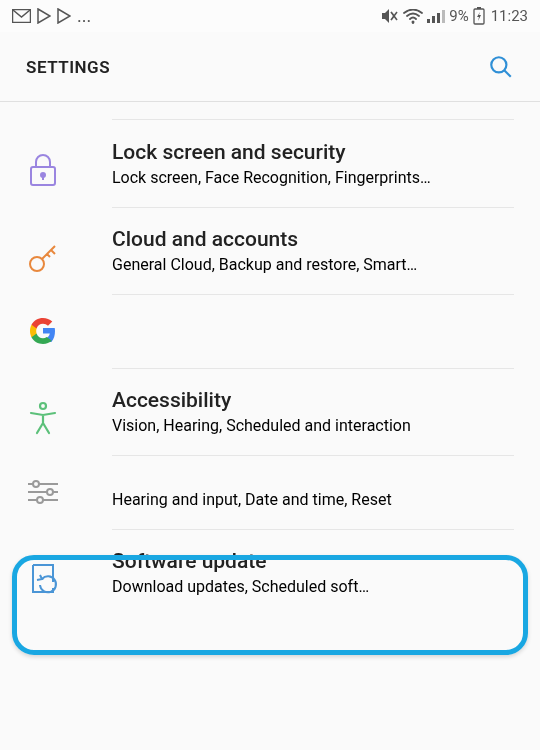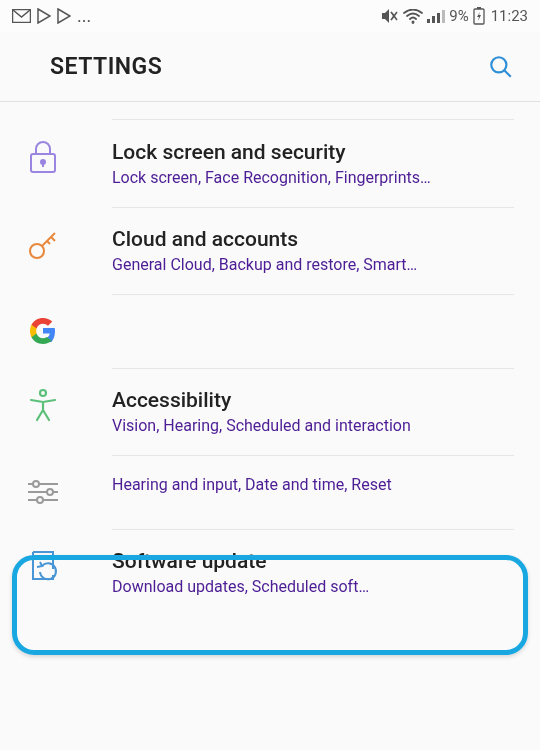--- a/index.html
+++ b/index.html
@@ -2,30 +2,30 @@
 <html><head>
   <meta charset="utf-8">
   <style>
     * { margin: 0; padding: 0; box-sizing: border-box; }
     body { font-family: -apple-system, Roboto, "Segoe UI", sans-serif; width: 540px; height: 750px; background: #fafafa; overflow: hidden; position: relative; }
     .status-bar { height: 32px; background: #fcfcfc; display: flex; align-items: center; justify-content: space-between; padding: 0 12px; font-size: 15px; color: #555; }
     .status-left { display: flex; gap: 6px; align-items: center; }
     .status-right { display: flex; gap: 4px; align-items: center; font-weight: 400; }
     .status-right span { letter-spacing: 0; }
     .header { height: 70px; display: flex; align-items: center; justify-content: space-between; padding: 0 26px 0 26px; border-bottom: 1px solid #e0e0e0; }
-    .header-title { font-size: 23px; font-weight: 600; letter-spacing: 0.5px; color: #222; margin-left: 24px; }
+    .header-title { font-size: 17px; font-weight: 600; letter-spacing: 0.5px; color: #222; }
     .search-icon { width: 26px; height: 26px; color: #2f8fd6; }
     .list { }
     .truncated-top { height: 18px; border-bottom: 1px solid #e6e6e6; margin-left: 112px; margin-right: 26px; }
-    .item { display: flex; align-items: flex-start; padding: 20px 26px 20px 26px; position: relative; }
+    .item { display: flex; align-items: flex-end; padding: 20px 26px 20px 26px; position: relative; }
     .item + .item::before { content: ""; position: absolute; top: 0; left: 112px; right: 26px; height: 1px; background: #e6e6e6; }
     .item-icon { width: 34px; height: 34px; flex-shrink: 0; margin-right: 52px; display: flex; align-items: center; justify-content: center; }
     .item-text { flex: 1; min-width: 0; }
     .item-title { font-size: 21px; font-weight: 500; color: #222; margin-bottom: 4px; }
-    .item-sub { font-size: 16px; color: #4c1d95; white-space: nowrap; overflow: hidden; text-overflow: ellipsis; max-width: 380px; }
+    .item-sub { font-size: 16px; color: #000000; white-space: nowrap; overflow: hidden; text-overflow: ellipsis; max-width: 380px; }
     .highlight-box { position: absolute; border: 5px solid #19a7e2; border-radius: 22px; left: 12px; right: 12px; pointer-events: none; box-shadow: 0 2px 4px rgba(0,0,0,0.15); }
   </style>
 </head>
 <body>
 
 <div class="status-bar">
   <div class="status-left">
     <svg width="19" height="14" viewBox="0 0 19 14">
         <rect x="0.5" y="0.5" width="18" height="13" fill="none" stroke="#555" stroke-width="1.5"></rect>
         <path d="M1 1 L9.5 8 L18 1" fill="none" stroke="#555" stroke-width="1.5"></path>

